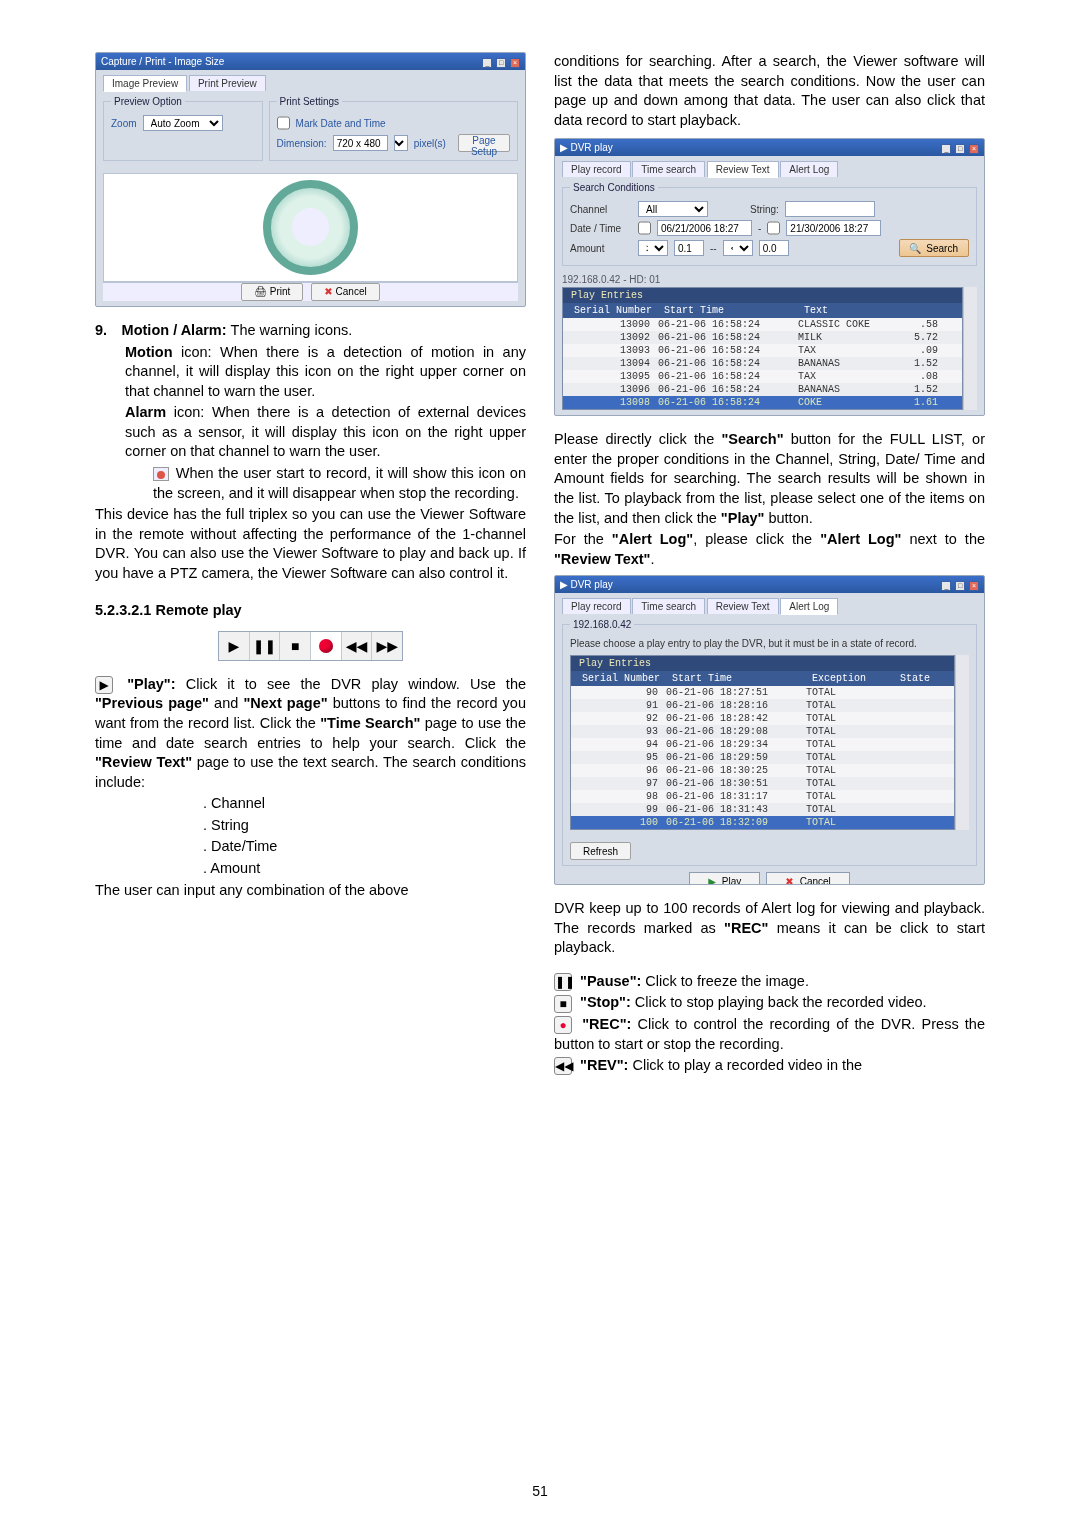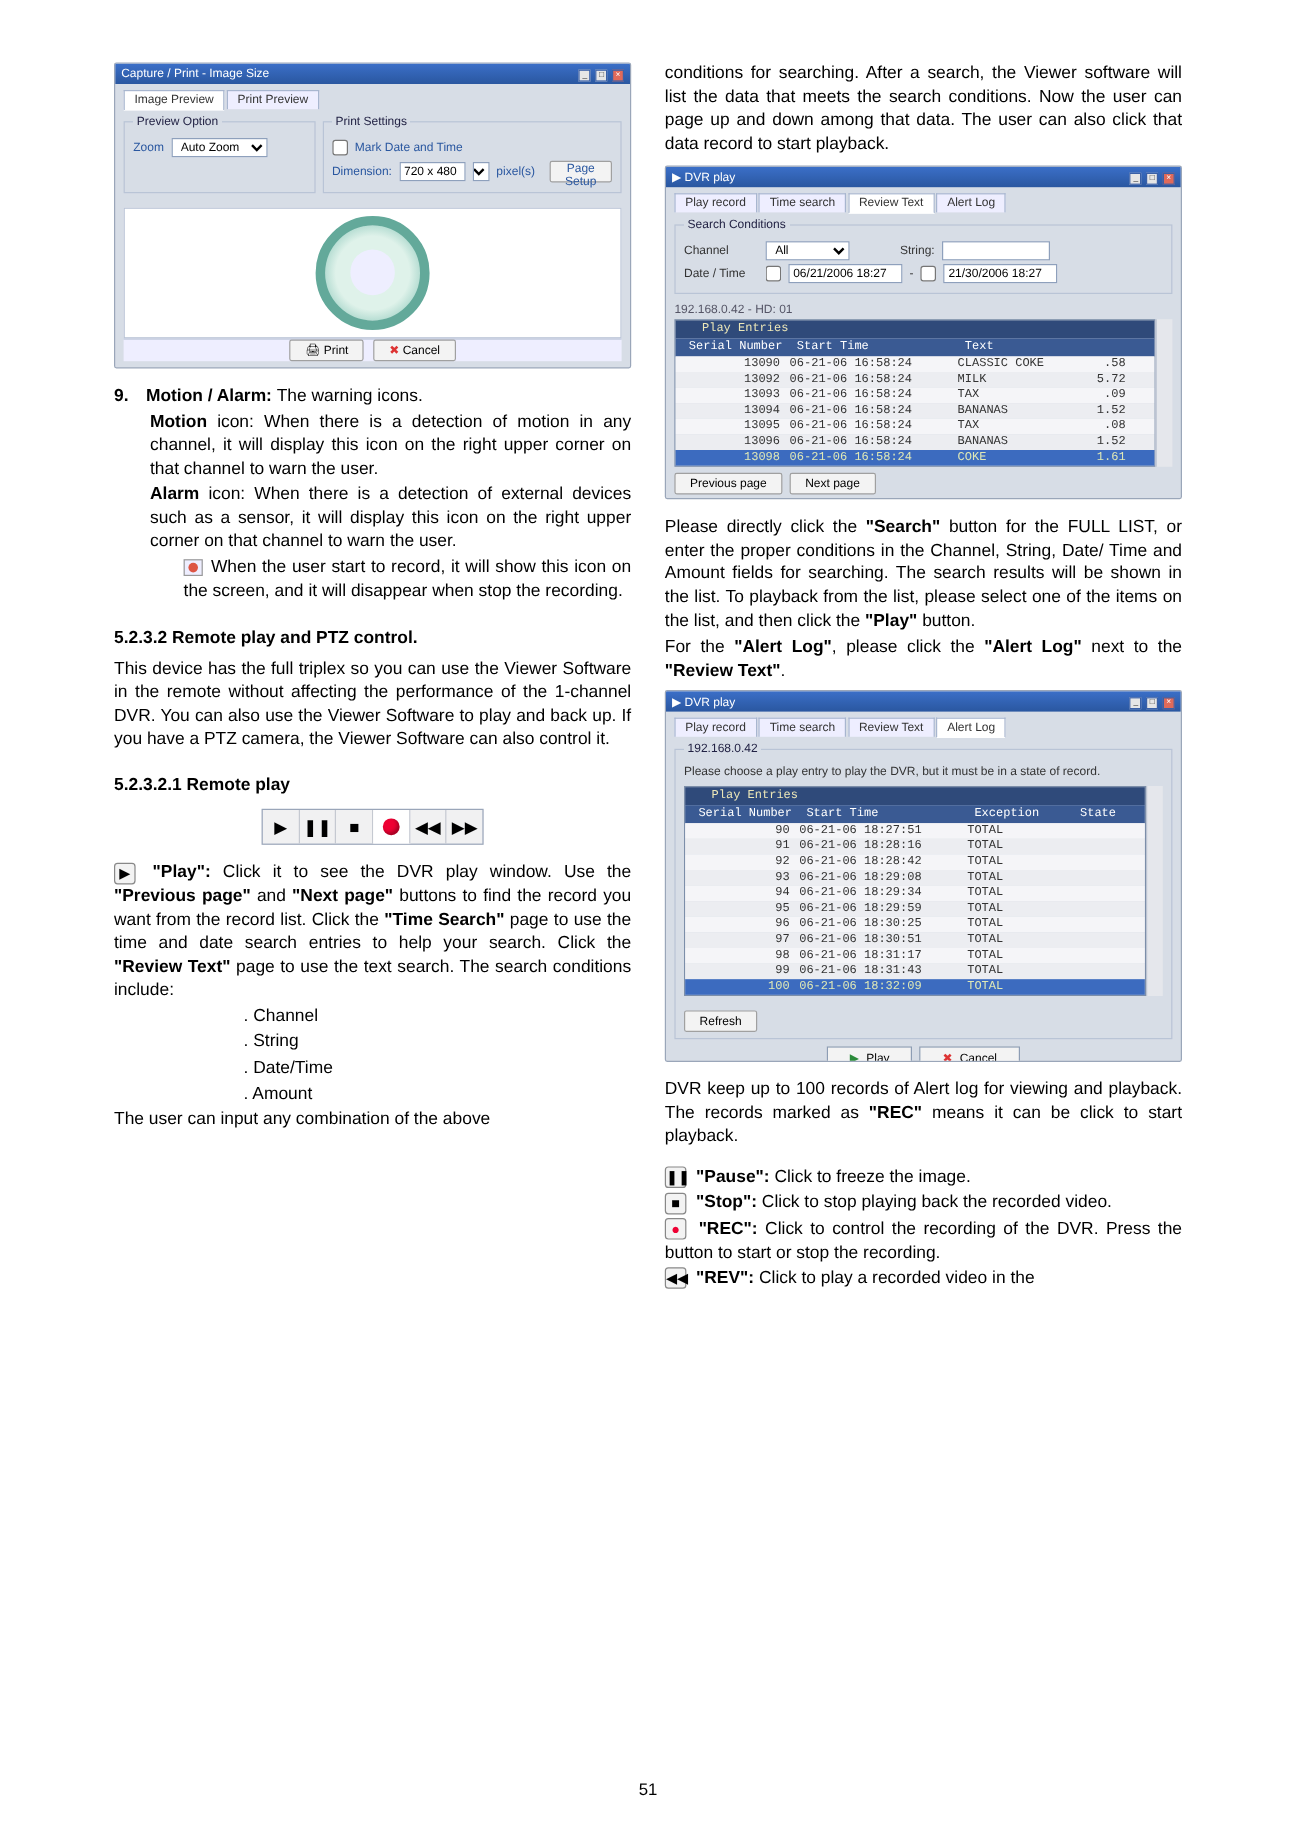--- a/index.html
+++ b/index.html
@@ -53,21 +53,21 @@
   .shot fieldset{ border:1px solid #b9c4d6;padding:5px 7px;margin-bottom:6px;font-size:10px;}
   .shot legend{ font-size:10px;color:#224; padding:0 3px;}
   .shot .row{display:flex;align-items:center;gap:6px;margin:3px 0;}
   .shot .lab{ width:62px;}
   .shot input,.shot select{font-size:10px;height:16px;border:1px solid #8ea0bc;background:#fff;padding:0 3px;}
   .shot .search-btn{ background:linear-gradient(#f5d9b8,#edc793);border:1px solid #bb8d55;height:18px;padding:0 10px;font-size:10px;border-radius:2px;display:inline-flex;align-items:center;gap:4px;}
   .shot .btn{ background:#f3f3f3;border:1px solid #a0a0a0;height:18px;padding:0 12px;font-size:10px;border-radius:2px;}
   .shot .ip{font-size:10px;color:#556;padding:2px 0;}
   
   .dvr-tab{border:1px solid #7c8ea9;font-family:'Courier New',monospace;font-size:10px;}
-  .dvr-tab .hdr{ background:#2f4a7a;color:#ece7b8;padding:2px 22px;}
+  .dvr-tab .hdr{ background:#2f4a7a;color:#ece7b8;padding:2px 8px;}
   .dvr-tab .hdr2{ background:#3a5a93;color:#fff;display:flex;padding:2px 0;}
   .dvr-tab .hdr2 span{padding:0 6px;}
   .dvr-tab .r{display:flex;background:#f5f5f8;padding:1px 0;}
   .dvr-tab .r.alt{background:#ecedf1;}
   .dvr-tab .r.sel{background:#3c6bbf;color:#dfe8b6;}
   .dvr-tab .c1{width:95px;text-align:right;padding-right:8px;}
   .dvr-tab .c2{width:140px;}
   .dvr-tab .c3{width:95px;}
   .dvr-tab .c4{width:55px;text-align:right;padding-right:10px;}
   .dvr-tab .c3b{flex:1;}
@@ -172,21 +172,20 @@
 
     <p><b><span>9. Motion / Alarm: </span></b><span>The warning icons.</span></p>
     <p class="indent-block jb"><b><span>Motion </span></b><span>icon: </span><span>When there is a detection of motion in any channel, it will display this icon on the right upper corner on that channel to warn the user.</span></p>
     <p class="indent-block jb"><b><span>Alarm </span></b><span>icon: </span><span>When there is a detection of external devices such as a sensor, it will display this icon on the right upper corner on that channel to warn the user.</span></p>
 
     <p class="indent-block2 jb">
       <span class="icon-rec"></span>
       <span>When the user start to record, it will show this icon on the screen, and it will disappear when stop the recording.</span>
     </p>
 
-    <p class="sect-h">5.2.3.2 Remote play and PTZ control.</p>
     <p class="jb">This device has the full triplex so you can use the Viewer Software in the remote without affecting the performance of the 1-channel DVR. You can also use the Viewer Software to play and back up. If you have a PTZ camera, the Viewer Software can also control it.</p>
 
     <p class="sect-h2">5.2.3.2.1 Remote play</p>
 
     <div class="player-bar">
       <div class="seg">▶</div>
       <div class="seg">❚❚</div>
       <div class="seg">■</div>
       <div class="seg rec">
           <span class="red-dot"></span>
@@ -236,20 +235,30 @@
             <span>String:</span>
             <input style="width: 90px;">
           </div>
           <div class="row">
             <span class="lab">Date / Time</span>
             <input type="checkbox" style="">
             <input style="width: 95px;" value="06/21/2006 18:27">
             <span> - </span>
             <input type="checkbox" style="">
             <input style="width: 95px;" value="21/30/2006 18:27">
+          </div>
+          <div class="row">
+            <span class="lab">Amount</span>
+            <select style="width:30px;"><option>&gt;=</option></select>
+            <input style="width: 30px;" value="0.1">
+            <span> -- </span>
+            <select style="width:30px;"><option>&lt;=</option></select>
+            <input style="width: 30px;" value="0.0">
+            <span class="flexgrow"></span>
+            <button class="search-btn">🔍 <span>Search</span></button>
           </div>
         </fieldset>
         <div class="ip">192.168.0.42 - HD: 01</div>
         <div style="display:flex;">
           <div class="dvr-tab flexgrow">
             <div class="hdr">Play Entries</div>
             <div class="hdr2">
               <span class="c1">Serial Number</span>
               <span class="c2">Start Time</span>
               <span class="c3">Text</span>

